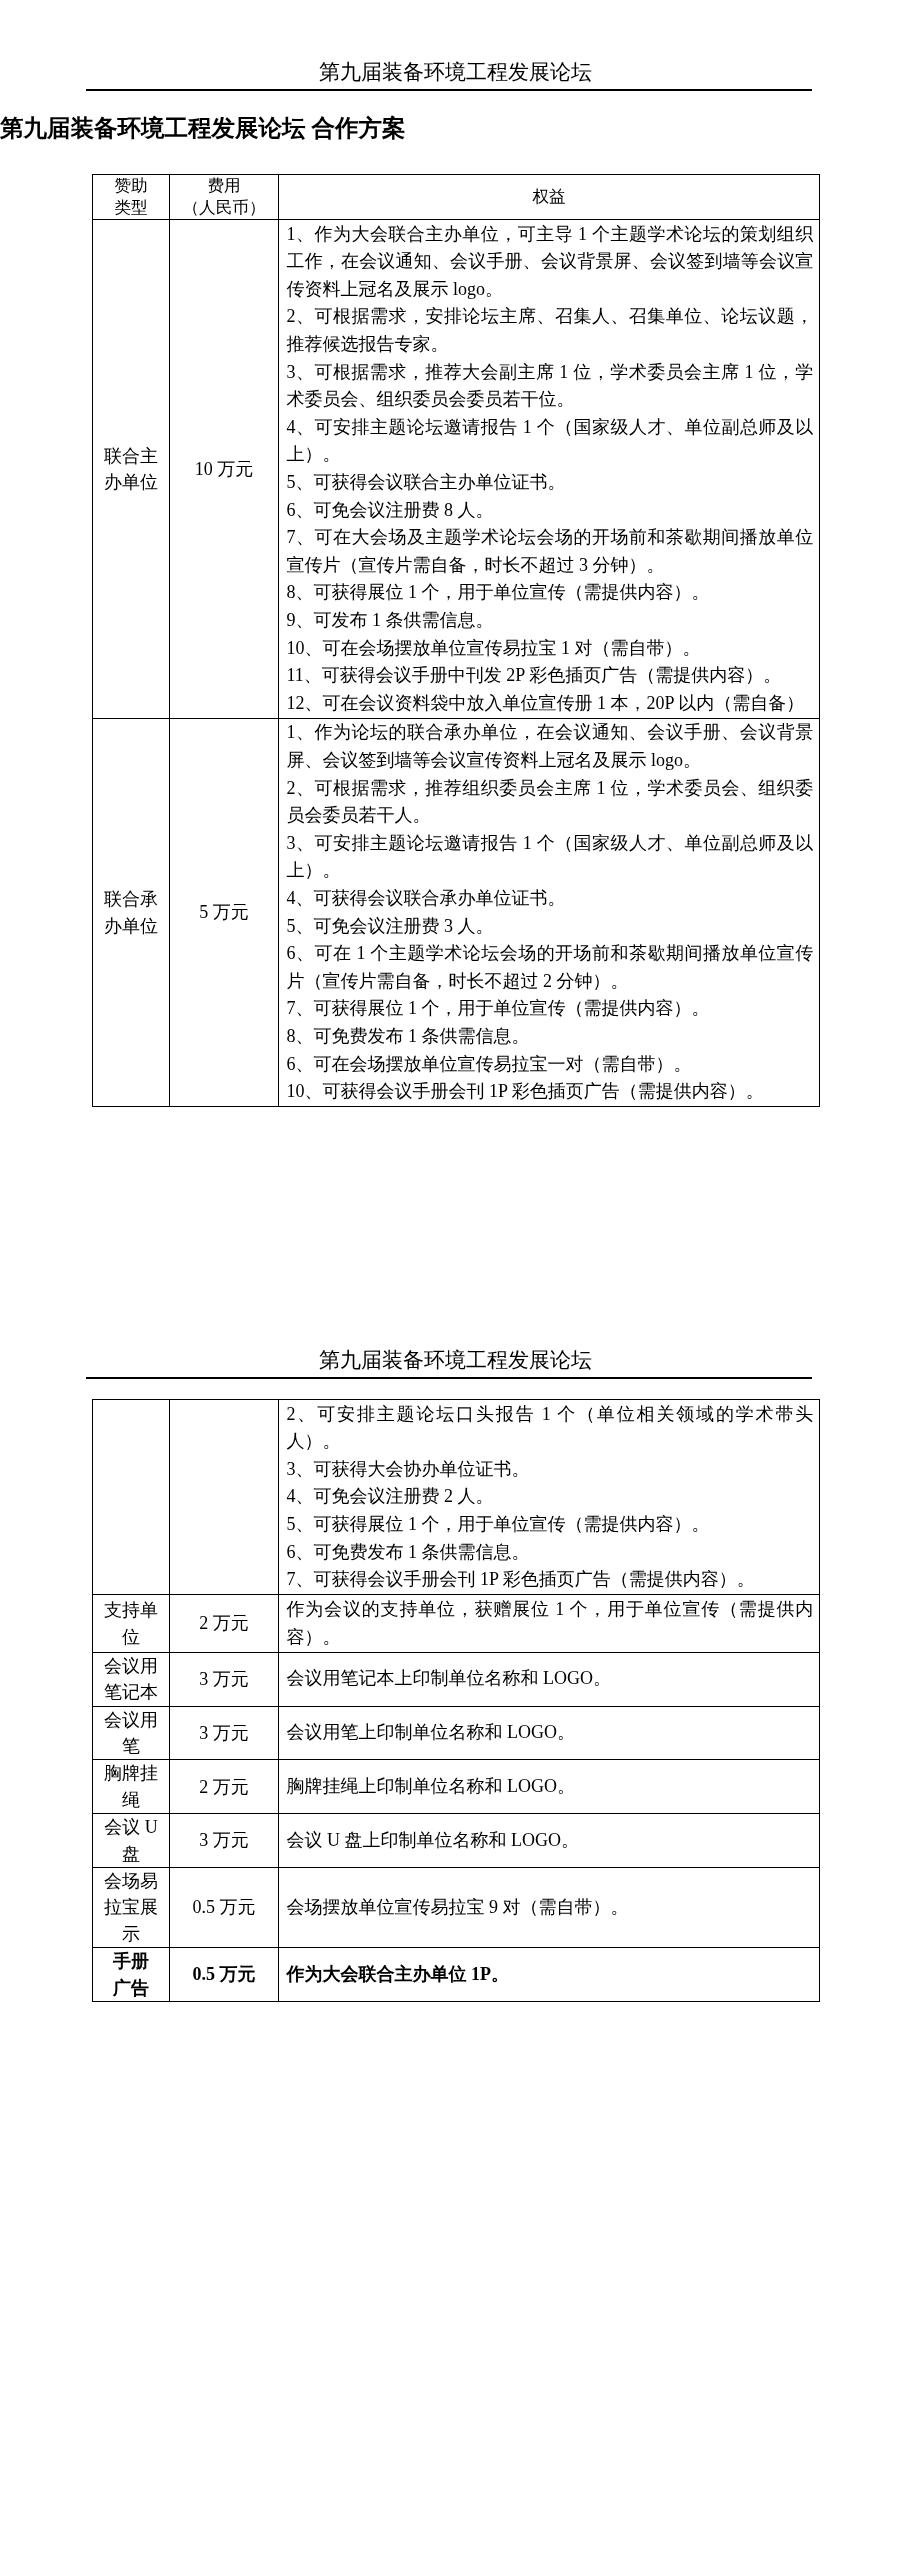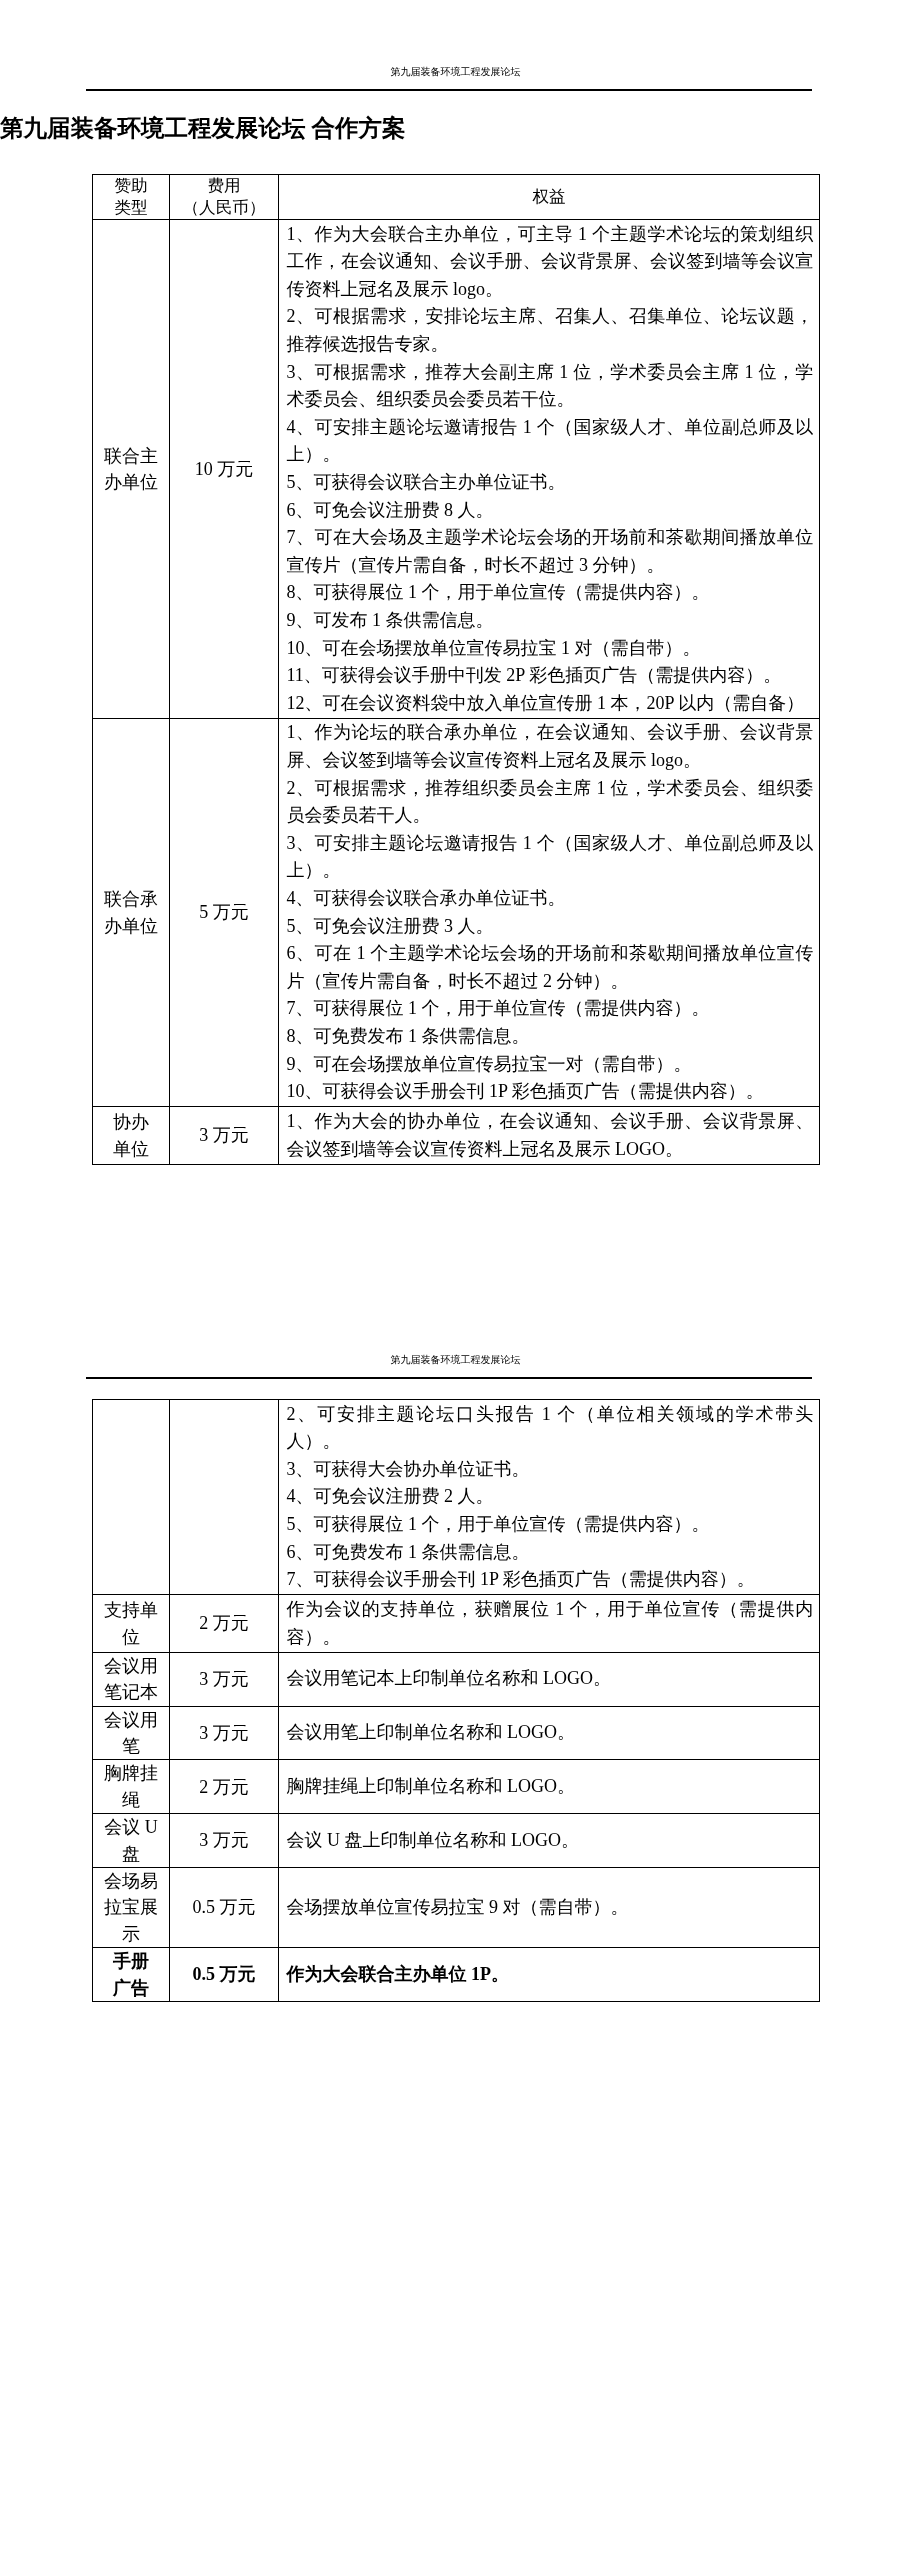--- a/index.html
+++ b/index.html
@@ -5,21 +5,21 @@
   html,body{margin:0;padding:0;}
   body{
     width:911px;height:2576px;position:relative;background:#ffffff;
     font-family:"Liberation Serif","DejaVu Serif",serif;color:#000;
   }
   .page{position:absolute;left:0;width:911px;height:1288px;background:#fff;overflow:hidden;}
   #page1{top:0;}
   #page2{top:1288px;}
   .page-header{
     position:absolute;top:63px;left:0;width:100%;
-    text-align:center;font-size:10px;line-height:18.4px;
+    text-align:center;font-size:21px;line-height:18.4px;
   }
   .header-rule{
     position:absolute;top:89px;left:86px;width:726px;height:2.3px;background:#000;
   }
   .doc-title{
     position:absolute;top:114px;left:0;width:100%;
     text-align:left;font-weight:bold;font-size:23.5px;line-height:29px;
   }
   table.coop{
     position:absolute;left:92px;width:728px;
@@ -98,30 +98,22 @@
           <td class="fee-cell">5 万元</td>
           <td class="benefits-cell">
             <div class="benefit-item">1、作为论坛的联合承办单位，在会议通知、会议手册、会议背景屏、会议签到墙等会议宣传资料上冠名及展示 logo。</div>
             <div class="benefit-item">2、可根据需求，推荐组织委员会主席 1 位，学术委员会、组织委员会委员若干人。</div>
             <div class="benefit-item">3、可安排主题论坛邀请报告 1 个（国家级人才、单位副总师及以上）。</div>
             <div class="benefit-item">4、可获得会议联合承办单位证书。</div>
             <div class="benefit-item">5、可免会议注册费 3 人。</div>
             <div class="benefit-item">6、可在 1 个主题学术论坛会场的开场前和茶歇期间播放单位宣传片（宣传片需自备，时长不超过 2 分钟）。</div>
             <div class="benefit-item">7、可获得展位 1 个，用于单位宣传（需提供内容）。</div>
             <div class="benefit-item">8、可免费发布 1 条供需信息。</div>
-            <div class="benefit-item">9、可在会场摆放单位宣传易拉宝一对（需自带）。</div>
+            <div class="benefit-item">6、可在会场摆放单位宣传易拉宝一对（需自带）。</div>
             <div class="benefit-item">10、可获得会议手册会刊 1P 彩色插页广告（需提供内容）。</div>
-          </td>
-        </tr>
-        <tr style="height: 56px;">
-          <td class="type-cell">协办
-单位</td>
-          <td class="fee-cell">3 万元</td>
-          <td class="benefits-cell">
-            <div class="benefit-item">1、作为大会的协办单位，在会议通知、会议手册、会议背景屏、会议签到墙等会议宣传资料上冠名及展示 LOGO。</div>
           </td>
         </tr>
       </tbody>
   </table>
 </div>
 
 <div class="page" id="page2">
   <div class="page-header">第九届装备环境工程发展论坛</div>
   <div class="header-rule"></div>
   <table class="coop" id="table-p2">

